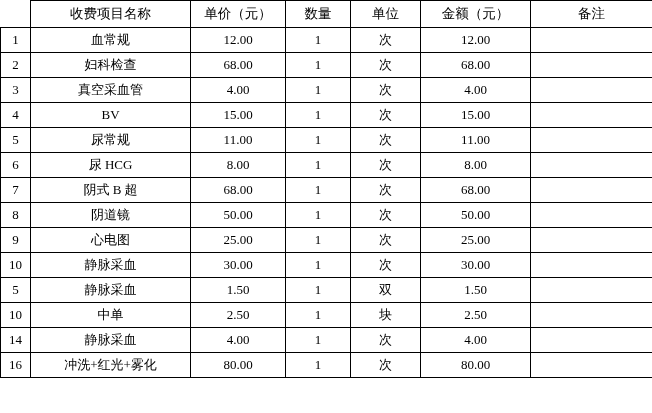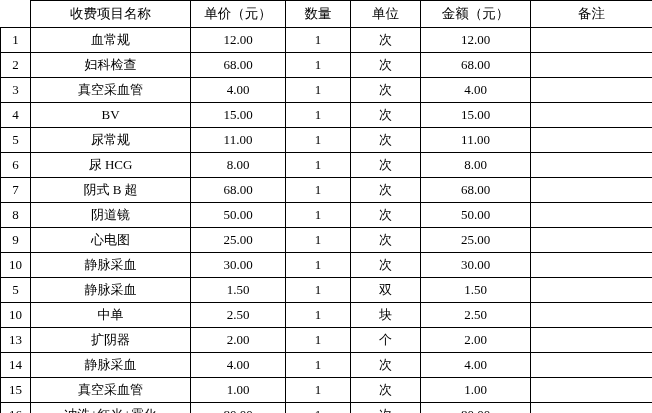--- a/index.html
+++ b/index.html
@@ -180,44 +180,26 @@
       <tr>
         <td class="idx">10</td>
         <td>中单</td>
         <td>2.50</td>
         <td>1</td>
         <td>块</td>
         <td>2.50</td>
         <td></td>
       </tr>
       <tr>
-        <td class="idx">13</td>
-        <td>扩阴器</td>
-        <td>2.00</td>
-        <td>1</td>
-        <td>个</td>
-        <td>2.00</td>
-        <td></td>
-      </tr>
-      <tr>
         <td class="idx">14</td>
         <td>静脉采血</td>
         <td>4.00</td>
         <td>1</td>
         <td>次</td>
         <td>4.00</td>
-        <td></td>
-      </tr>
-      <tr>
-        <td class="idx">15</td>
-        <td>真空采血管</td>
-        <td>1.00</td>
-        <td>1</td>
-        <td>次</td>
-        <td>1.00</td>
         <td></td>
       </tr>
       <tr>
         <td class="idx">16</td>
         <td>冲洗+红光+雾化</td>
         <td>80.00</td>
         <td>1</td>
         <td>次</td>
         <td>80.00</td>
         <td></td>

